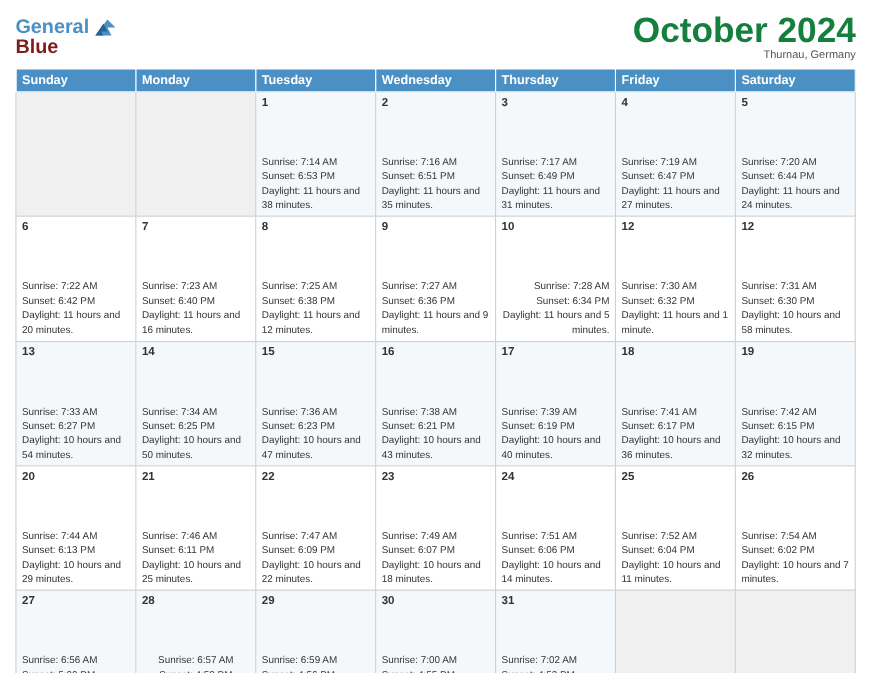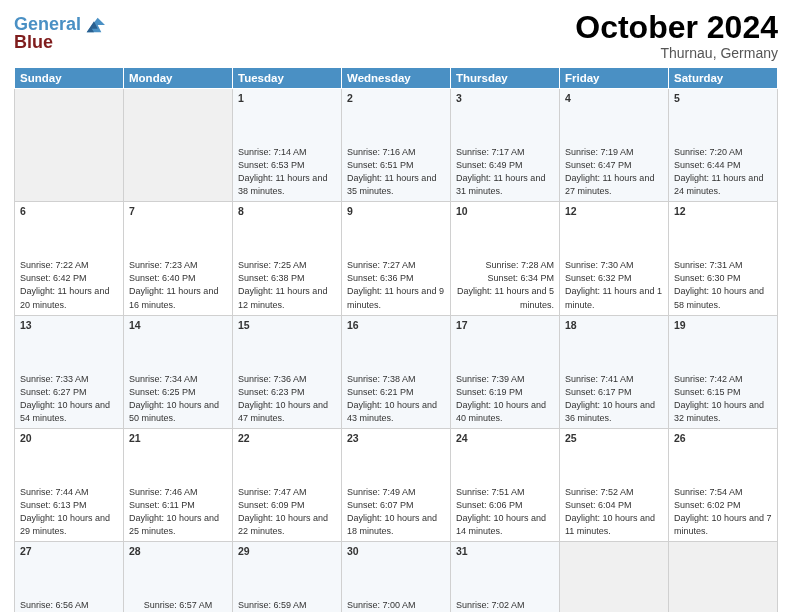--- a/index.html
+++ b/index.html
@@ -42,25 +42,25 @@
       width: 22px;
       height: 22px;
       margin-left: 2px;
     }
     .title-block {
       text-align: right;
     }
     .month-title {
       font-size: 32px;
       font-weight: bold;
-      color: #000000;
+      color: #15803d;
       line-height: 1.1;
     }
     .subtitle {
-      font-size: 14px;
+      font-size: 10px;
       color: #555;
     }
     .calendar-table {
       width: 100%;
       border-collapse: collapse;
       flex: 1;
     }
     .calendar-table thead tr th {
       background: #4a90c4;
       color: #fff;

